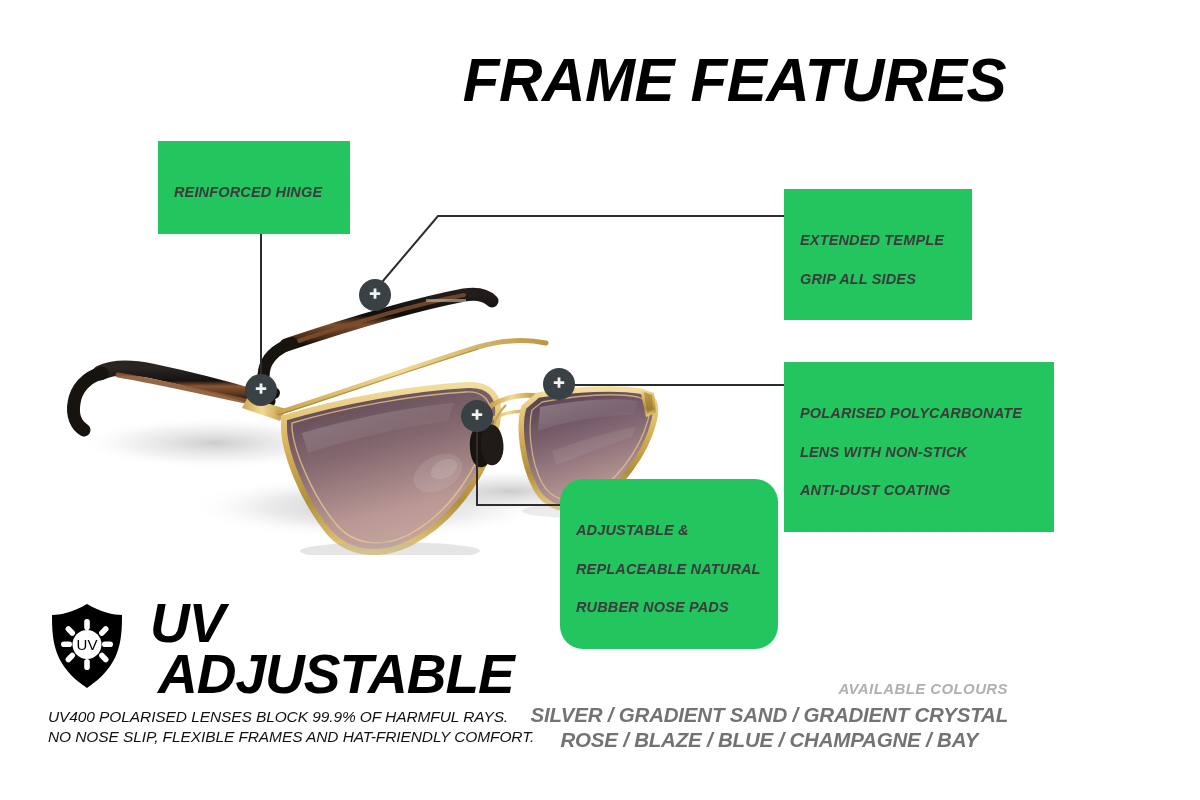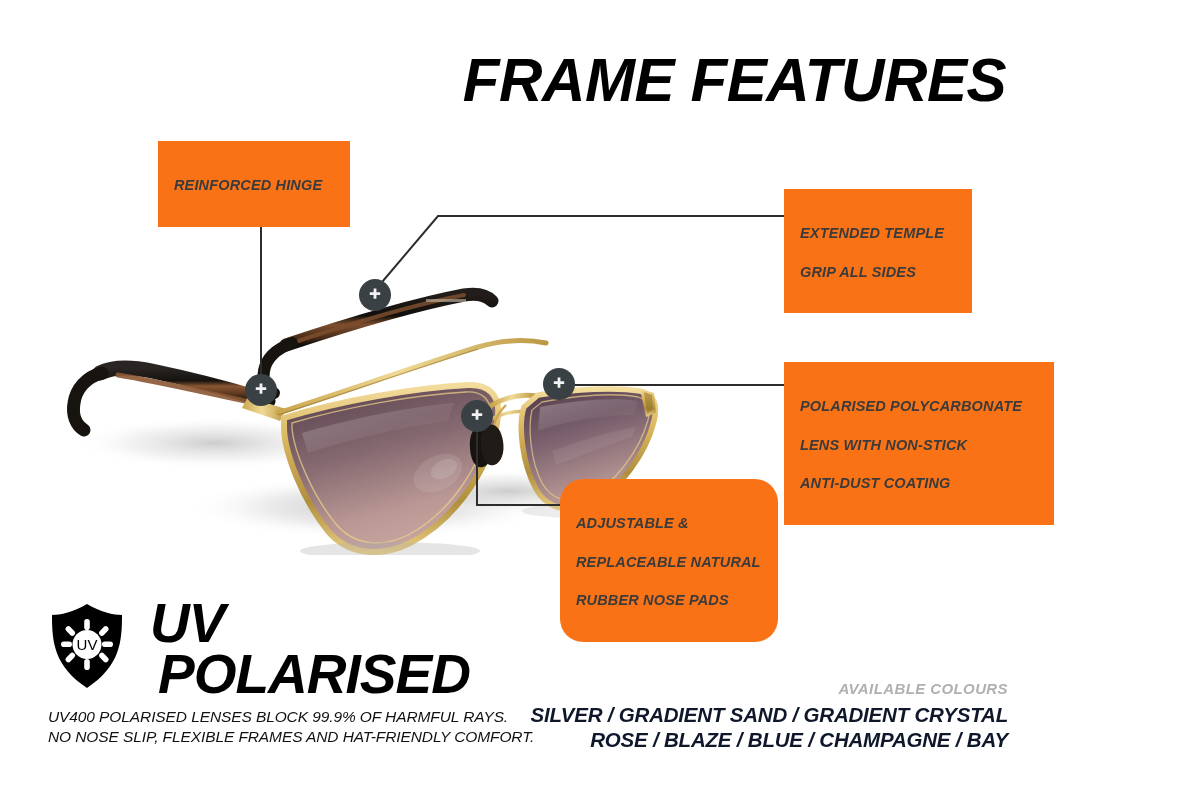--- a/index.html
+++ b/index.html
@@ -31,28 +31,28 @@
     letter-spacing: -0.5px;
     color: #000000;
     white-space: nowrap;
     transform: scaleX(0.97);
     transform-origin: right center;
   }
 
   
   .callout {
     position: absolute;
-    background: #f97316;
+    background: #22c55e;
     color: #3b3b3b;
     font-size: 14.5px;
     font-weight: 700;
     font-style: italic;
     line-height: 1.33;
     letter-spacing: 0.15px;
-    padding: 16px 16px 12px 16px;
+    padding: 23px 16px 12px 16px;
     white-space: pre-line;
   }
   .callout .line { display: block; }
 
   #callout-hinge     { left: 158px; top: 141px; width: 192px; }
   #callout-temple    { left: 784px; top: 189px; width: 188px; }
   #callout-lens      { left: 784px; top: 362px; width: 270px; }
   #callout-nosepads  { left: 560px; top: 479px; width: 218px; border-radius: 23px; }
 
   
@@ -137,22 +137,23 @@
     font-style: italic;
     color: #b0b0b0;
     letter-spacing: 0.4px;
     margin-bottom: 5px;
   }
   #colours-list {
     font-size: 20.5px;
     font-weight: 700;
     font-style: italic;
     line-height: 1.22;
-    color: #0f172a;
+    color: #737373;
     letter-spacing: -0.2px;
+    text-align: center;
   }
   #colours-list .line { display: block; }
 </style>
 </head>
 <body>
 
 <div id="stage">
 
   <div id="page-title">FRAME FEATURES</div>
 
@@ -346,21 +347,21 @@
             <rect x="53" y="23.5" width="5.6" height="11" rx="2.8" transform="rotate(45 55.8 29)"></rect>
             <rect x="19.5" y="50" width="5.6" height="11" rx="2.8" transform="rotate(45 22.3 55.5)"></rect>
             <rect x="53" y="50" width="5.6" height="11" rx="2.8" transform="rotate(-45 55.8 55.5)"></rect>
           </g>
           <circle cx="39" cy="42.5" r="14.5" fill="#ffffff"></circle>
           <text x="39" y="48" text-anchor="middle" font-family="Liberation Sans, sans-serif" font-size="15" font-weight="400" fill="#000000">UV</text>
         </svg>
       </div>
       <div id="uv-words">
         <span class="l1">UV</span>
-        <span class="l2">POLARISED</span>
+        <span class="l2">ADJUSTABLE</span>
       </div>
     </div>
     <div id="uv-sub">
       <span class="line">UV400 POLARISED LENSES BLOCK 99.9% OF HARMFUL RAYS.</span>
       <span class="line">NO NOSE SLIP, FLEXIBLE FRAMES AND HAT-FRIENDLY COMFORT.</span>
     </div>
   </div>
 
   <div id="colours-block">
     <div id="colours-title">AVAILABLE COLOURS</div>

